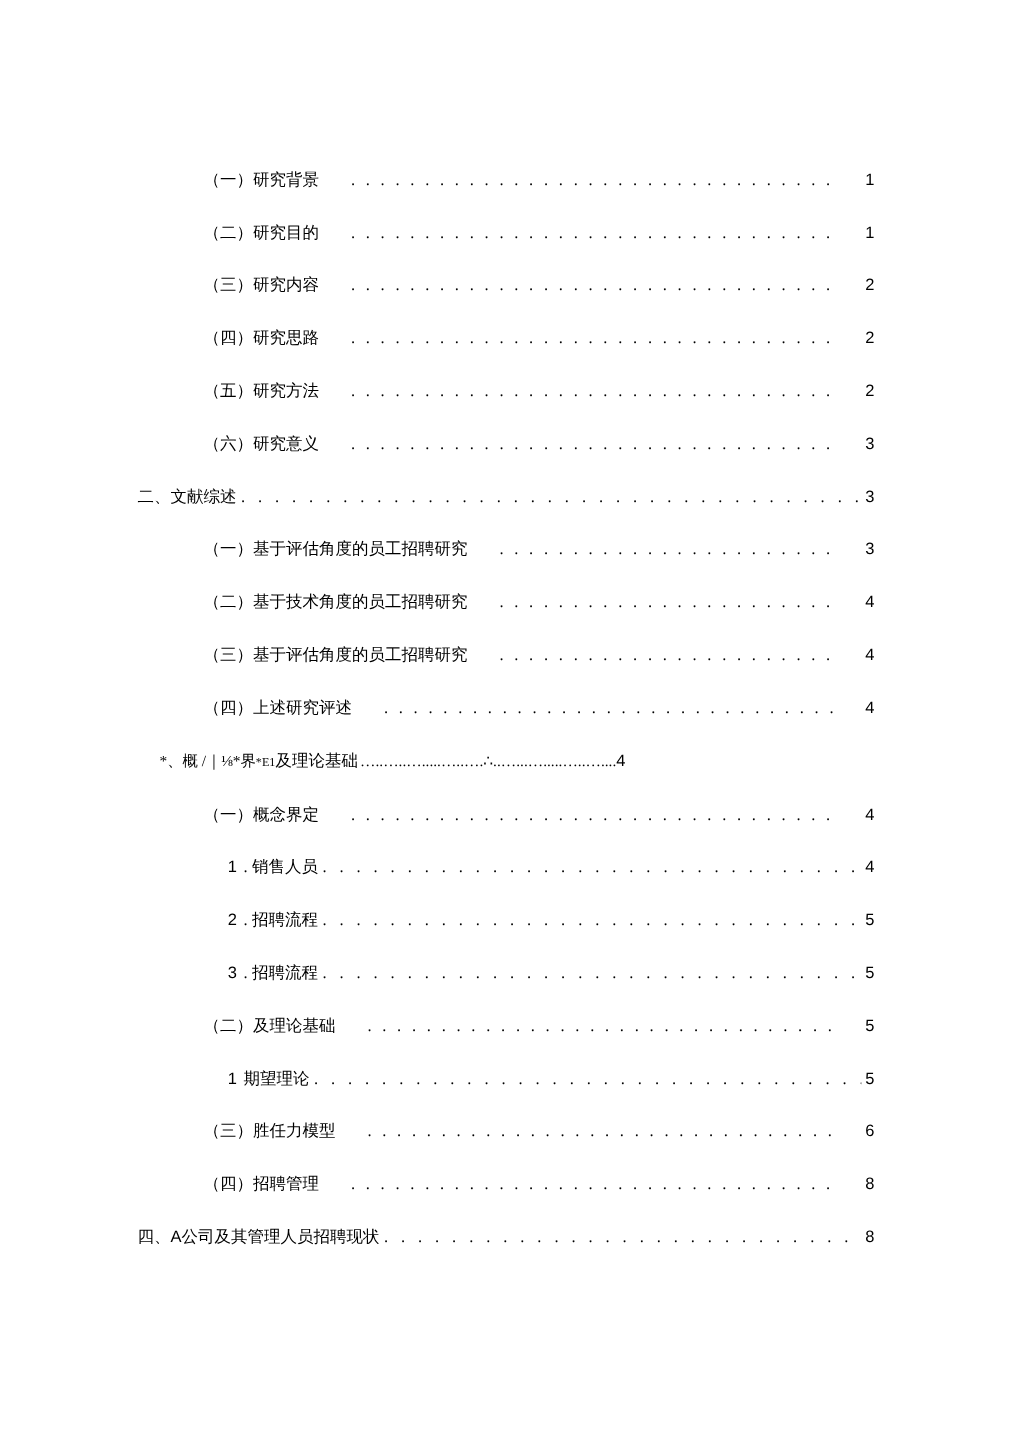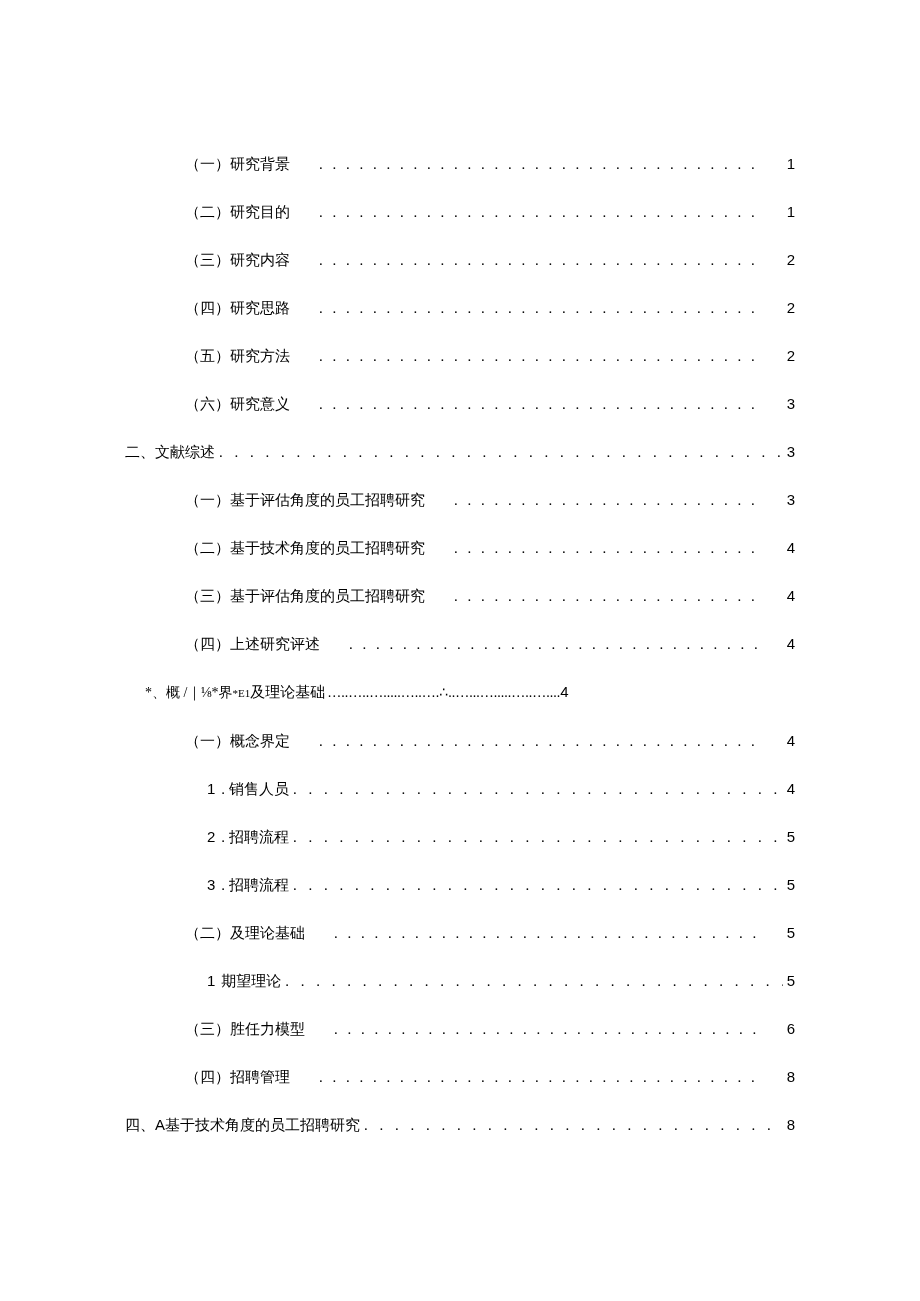--- a/index.html
+++ b/index.html
@@ -174,18 +174,18 @@
         <span class="pagenum">6</span>
       </div>
       <div class="toc-entry indent-2">
         <span class="label">（四）招聘管理</span>
         <span class="leader">. . . . . . . . . . . . . . . . . . . . . . . . . . . . . . . . . . . . . . . . . . . . . . . . . . . . . . . . . . . . . . . . . . . . . . . . . . . . . . . . . . . . . . . . . . . . . . . . . . . . . . . . . . . . . . . . . . . . . . . . .</span>
         <span class="pagenum">8</span>
       </div>
       <div class="toc-entry indent-1">
         <span class="label">四、</span>
         <span class="label latin">A</span>
-        <span class="label"> 基于技术角度的员工招聘研究</span>
+        <span class="label"> 公司及其管理人员招聘现状</span>
         <span class="leader-wide"> . . . . . . . . . . . . . . . . . . . . . . . . . . . . . . . . . . . . . . . . . . . . . . . . . . . . . . . . . . . . . . . . . . . . . . . . . . . . . . . . . . . . . . . . . . . . . . . . . . . .</span>
         <span class="pagenum">8</span>
       </div>
     </div>
 </div>
 
 </body></html>

